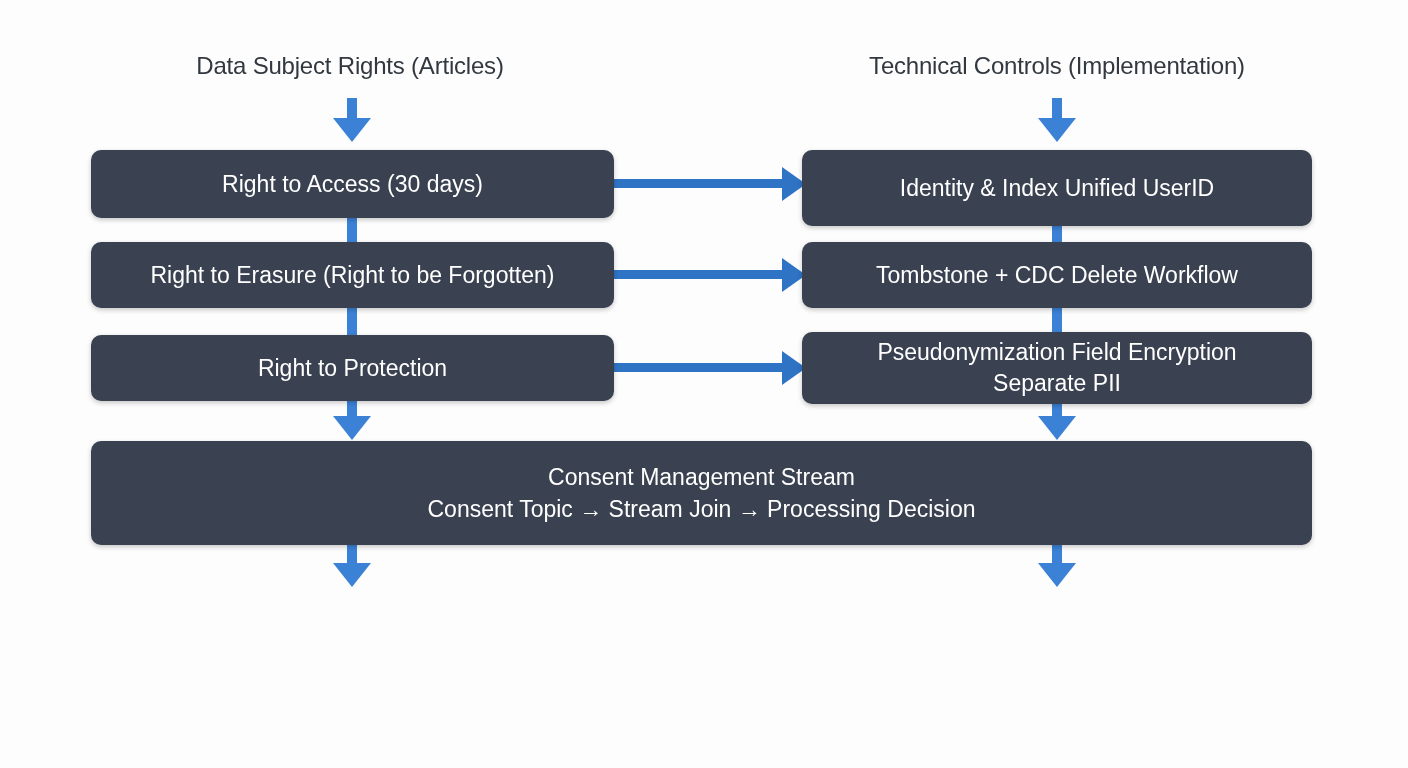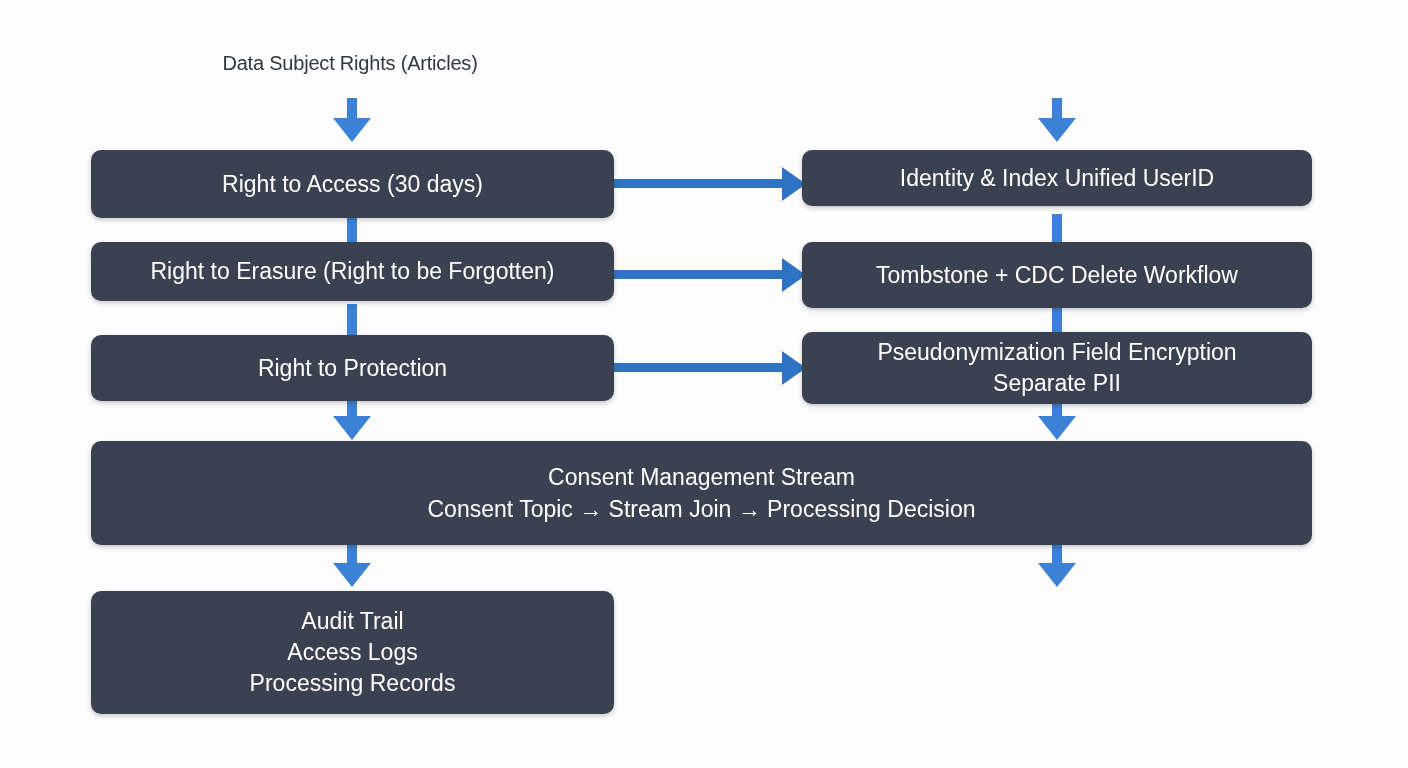--- a/index.html
+++ b/index.html
@@ -17,21 +17,21 @@
   #canvas {
     position: relative;
     width: 1408px;
     height: 768px;
     background: #fdfdfd;
   }
 
   
   .col-title {
     position: absolute;
-    font-size: 20px;
+    font-size: 24px;
     font-weight: 400;
     color: #32383f;
     letter-spacing: -0.2px;
     white-space: nowrap;
     text-align: center;
   }
   #title-left  { left: 0;   top: 52px; width: 700px; }
   #title-right { left: 706px; top: 52px; width: 702px; }
 
   
@@ -53,26 +53,26 @@
     font-size: 23px;
     line-height: 31px;
     font-weight: 400;
     color: #ffffff;
     white-space: pre-line;
   }
   .node.wide .lbl { font-size: 23px; line-height: 32px; }
 
   
   #node-access      { left: 91px;  top: 150px; width: 523px; height: 68px; }
-  #node-erasure     { left: 91px;  top: 242px; width: 523px; height: 59px; }
+  #node-erasure     { left: 91px;  top: 242px; width: 523px; height: 66px; }
   #node-portability { left: 91px;  top: 335px; width: 523px; height: 66px; }
   #node-audit       { left: 91px;  top: 591px; width: 523px; height: 123px; }
 
   
-  #node-identity    { left: 802px; top: 150px; width: 510px; height: 56px; }
+  #node-identity    { left: 802px; top: 150px; width: 510px; height: 76px; }
   #node-tombstone   { left: 802px; top: 242px; width: 510px; height: 66px; }
   #node-pseudo      { left: 802px; top: 332px; width: 510px; height: 72px; }
   #node-protection  { left: 802px; top: 591px; width: 510px; height: 123px; }
 
   
   #node-consent     { left: 91px;  top: 441px; width: 1221px; height: 104px; }
 
   
   .vline {
     position: absolute;
@@ -104,20 +104,21 @@
     border-left: 24px solid #2f73c4;
     z-index: 2;
   }
 </style>
 </head>
 <body>
 
 <div id="canvas">
 
   <div class="col-title" id="title-left">Data Subject Rights (Articles)</div>
+  <div class="col-title" id="title-right">Technical Controls (Implementation)</div>
 
   <div class="vline" style="left:347px; top:98px; height:22px;"></div>
   <div class="varrow" style="left:333px; top:118px;"></div>
 
   <div class="vline" style="left:1052px; top:98px; height:22px;"></div>
   <div class="varrow" style="left:1038px; top:118px;"></div>
 
   <div class="vline" style="left:347px; top:214px; height:34px;"></div>
 
   <div class="vline" style="left:347px; top:304px; height:36px;"></div>
@@ -170,20 +171,15 @@
 
   <div class="node" id="node-tombstone">
     <span class="lbl">Tombstone + CDC Delete Workflow</span>
   </div>
 
   <div class="node wide" id="node-consent">
     <span class="lbl">Consent Management Stream
 Consent Topic → Stream Join → Processing Decision</span>
   </div>
 
-  <div class="node" id="node-audit">
-    <span class="lbl">Audit Trail
-Access Logs
-Processing Records</span>
-  </div>
 
 
 </div>
 
 </body></html>

